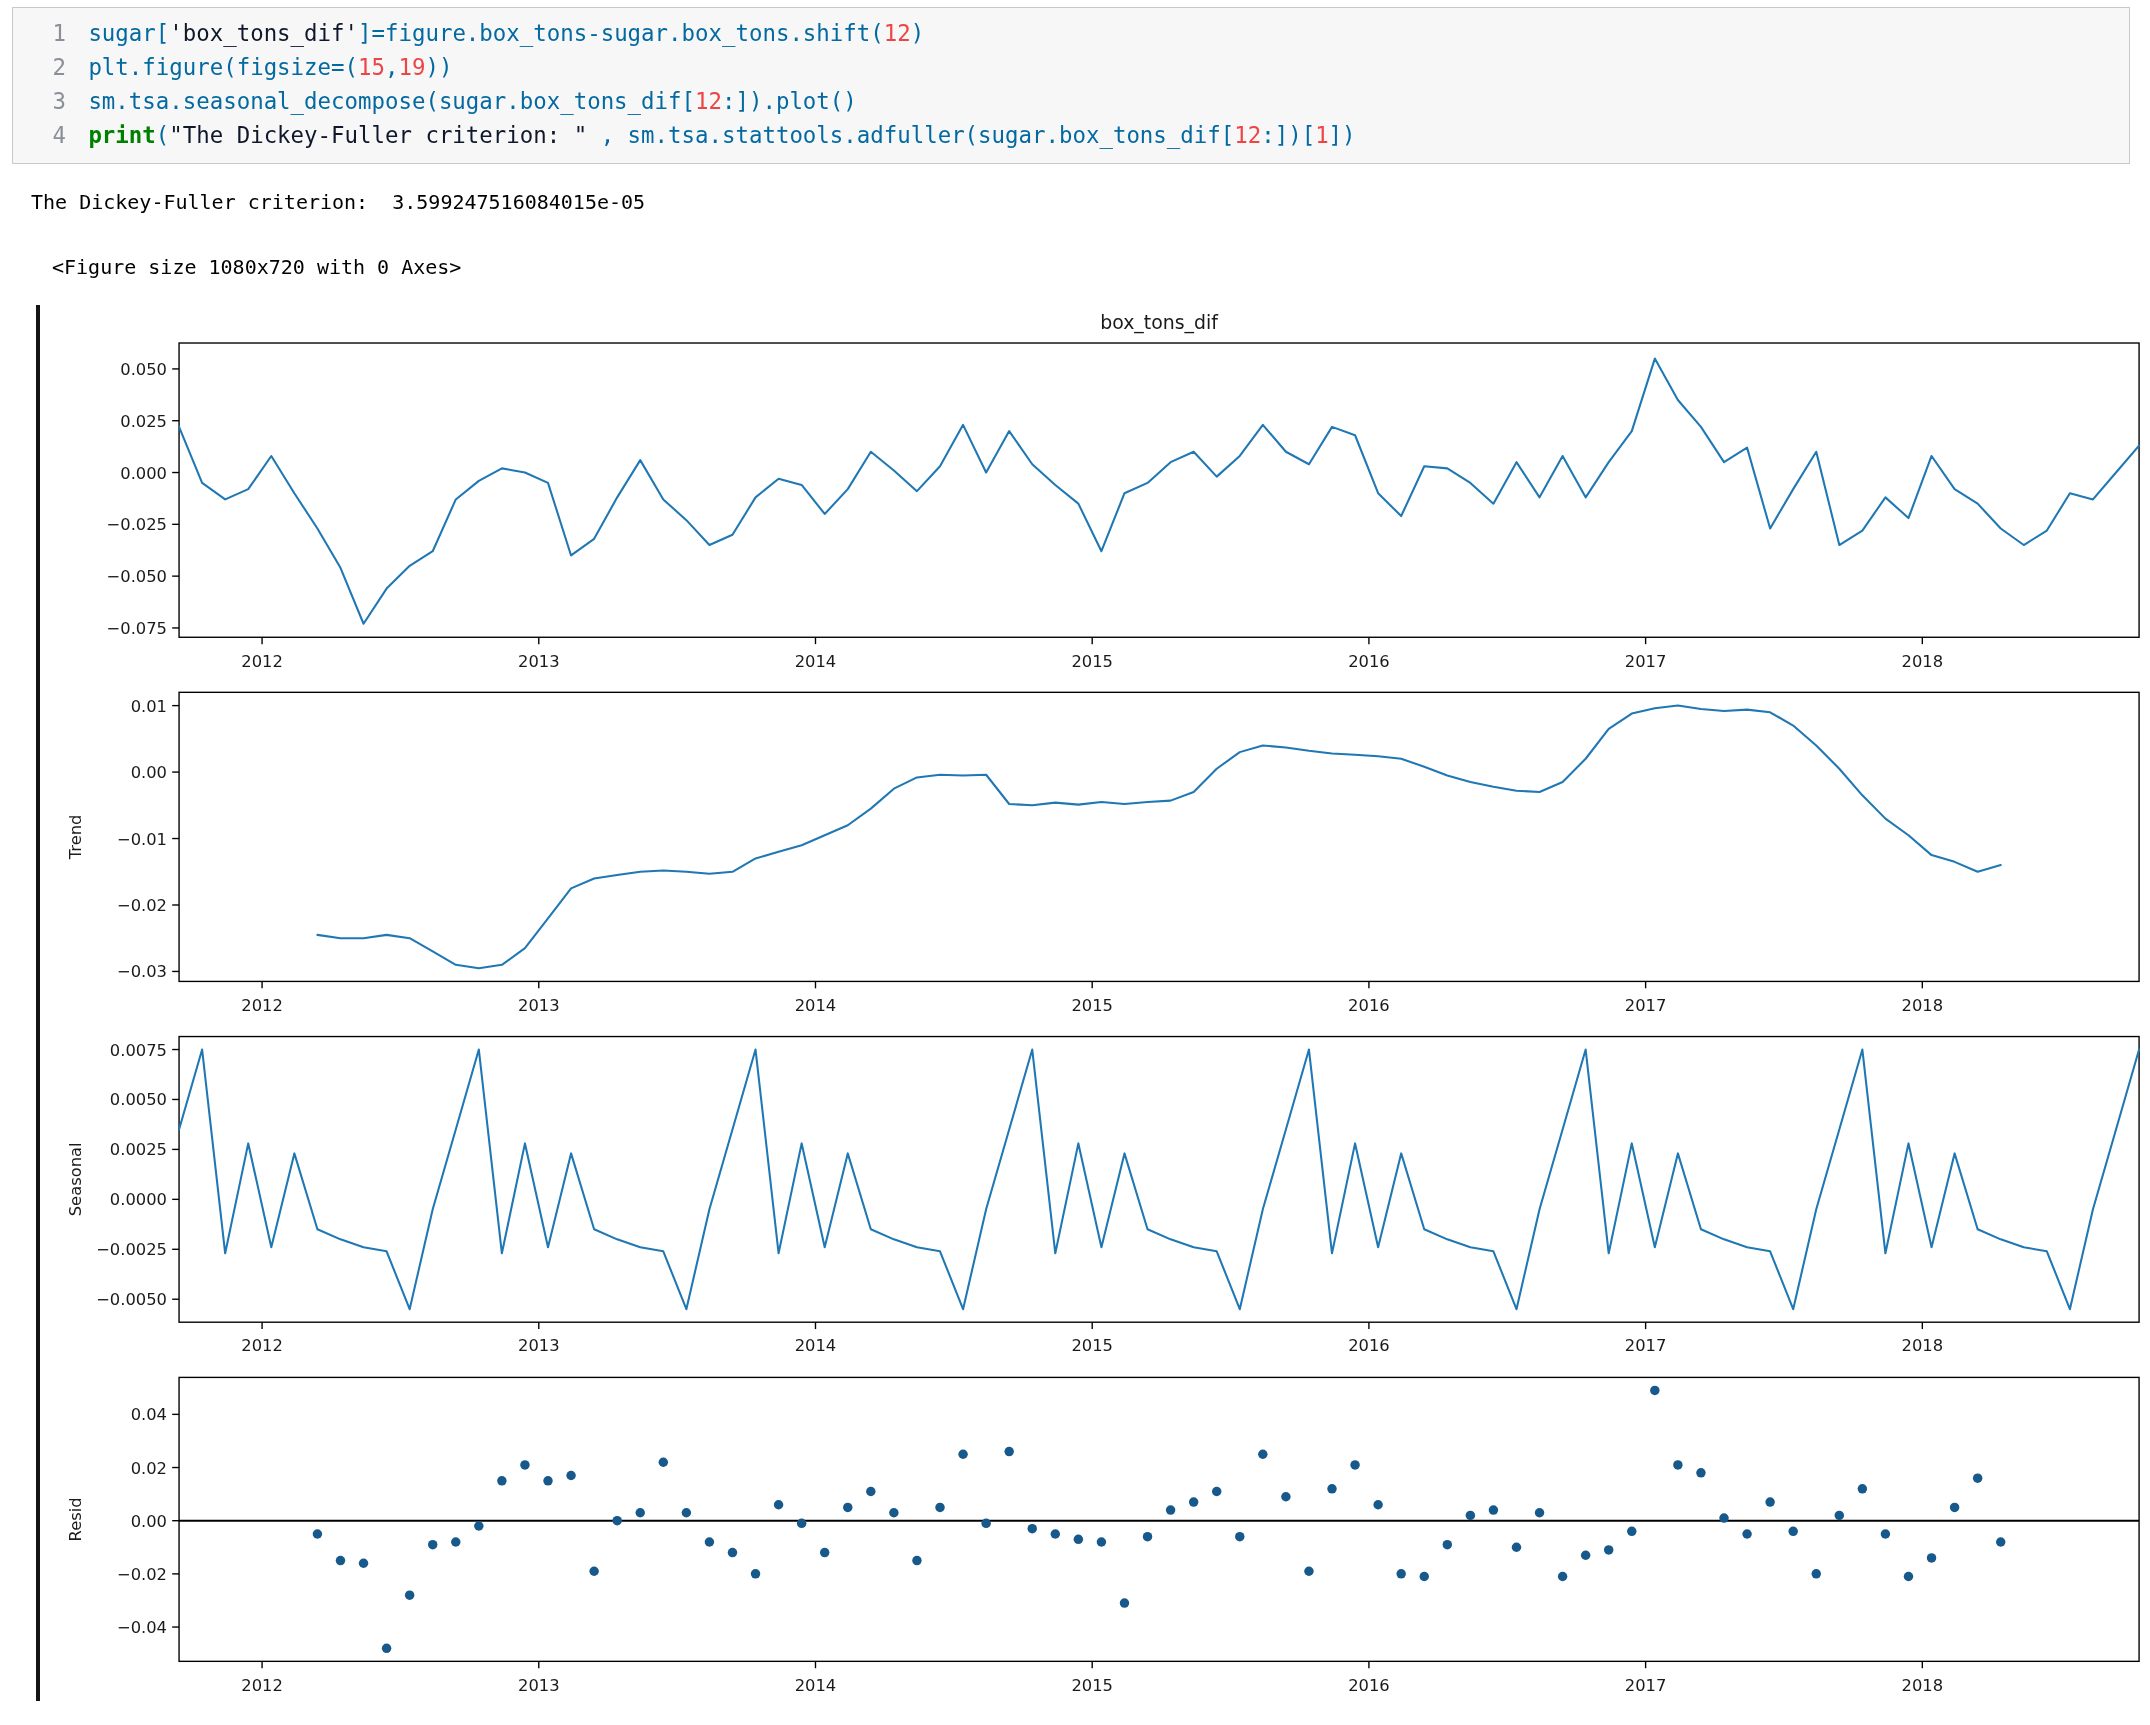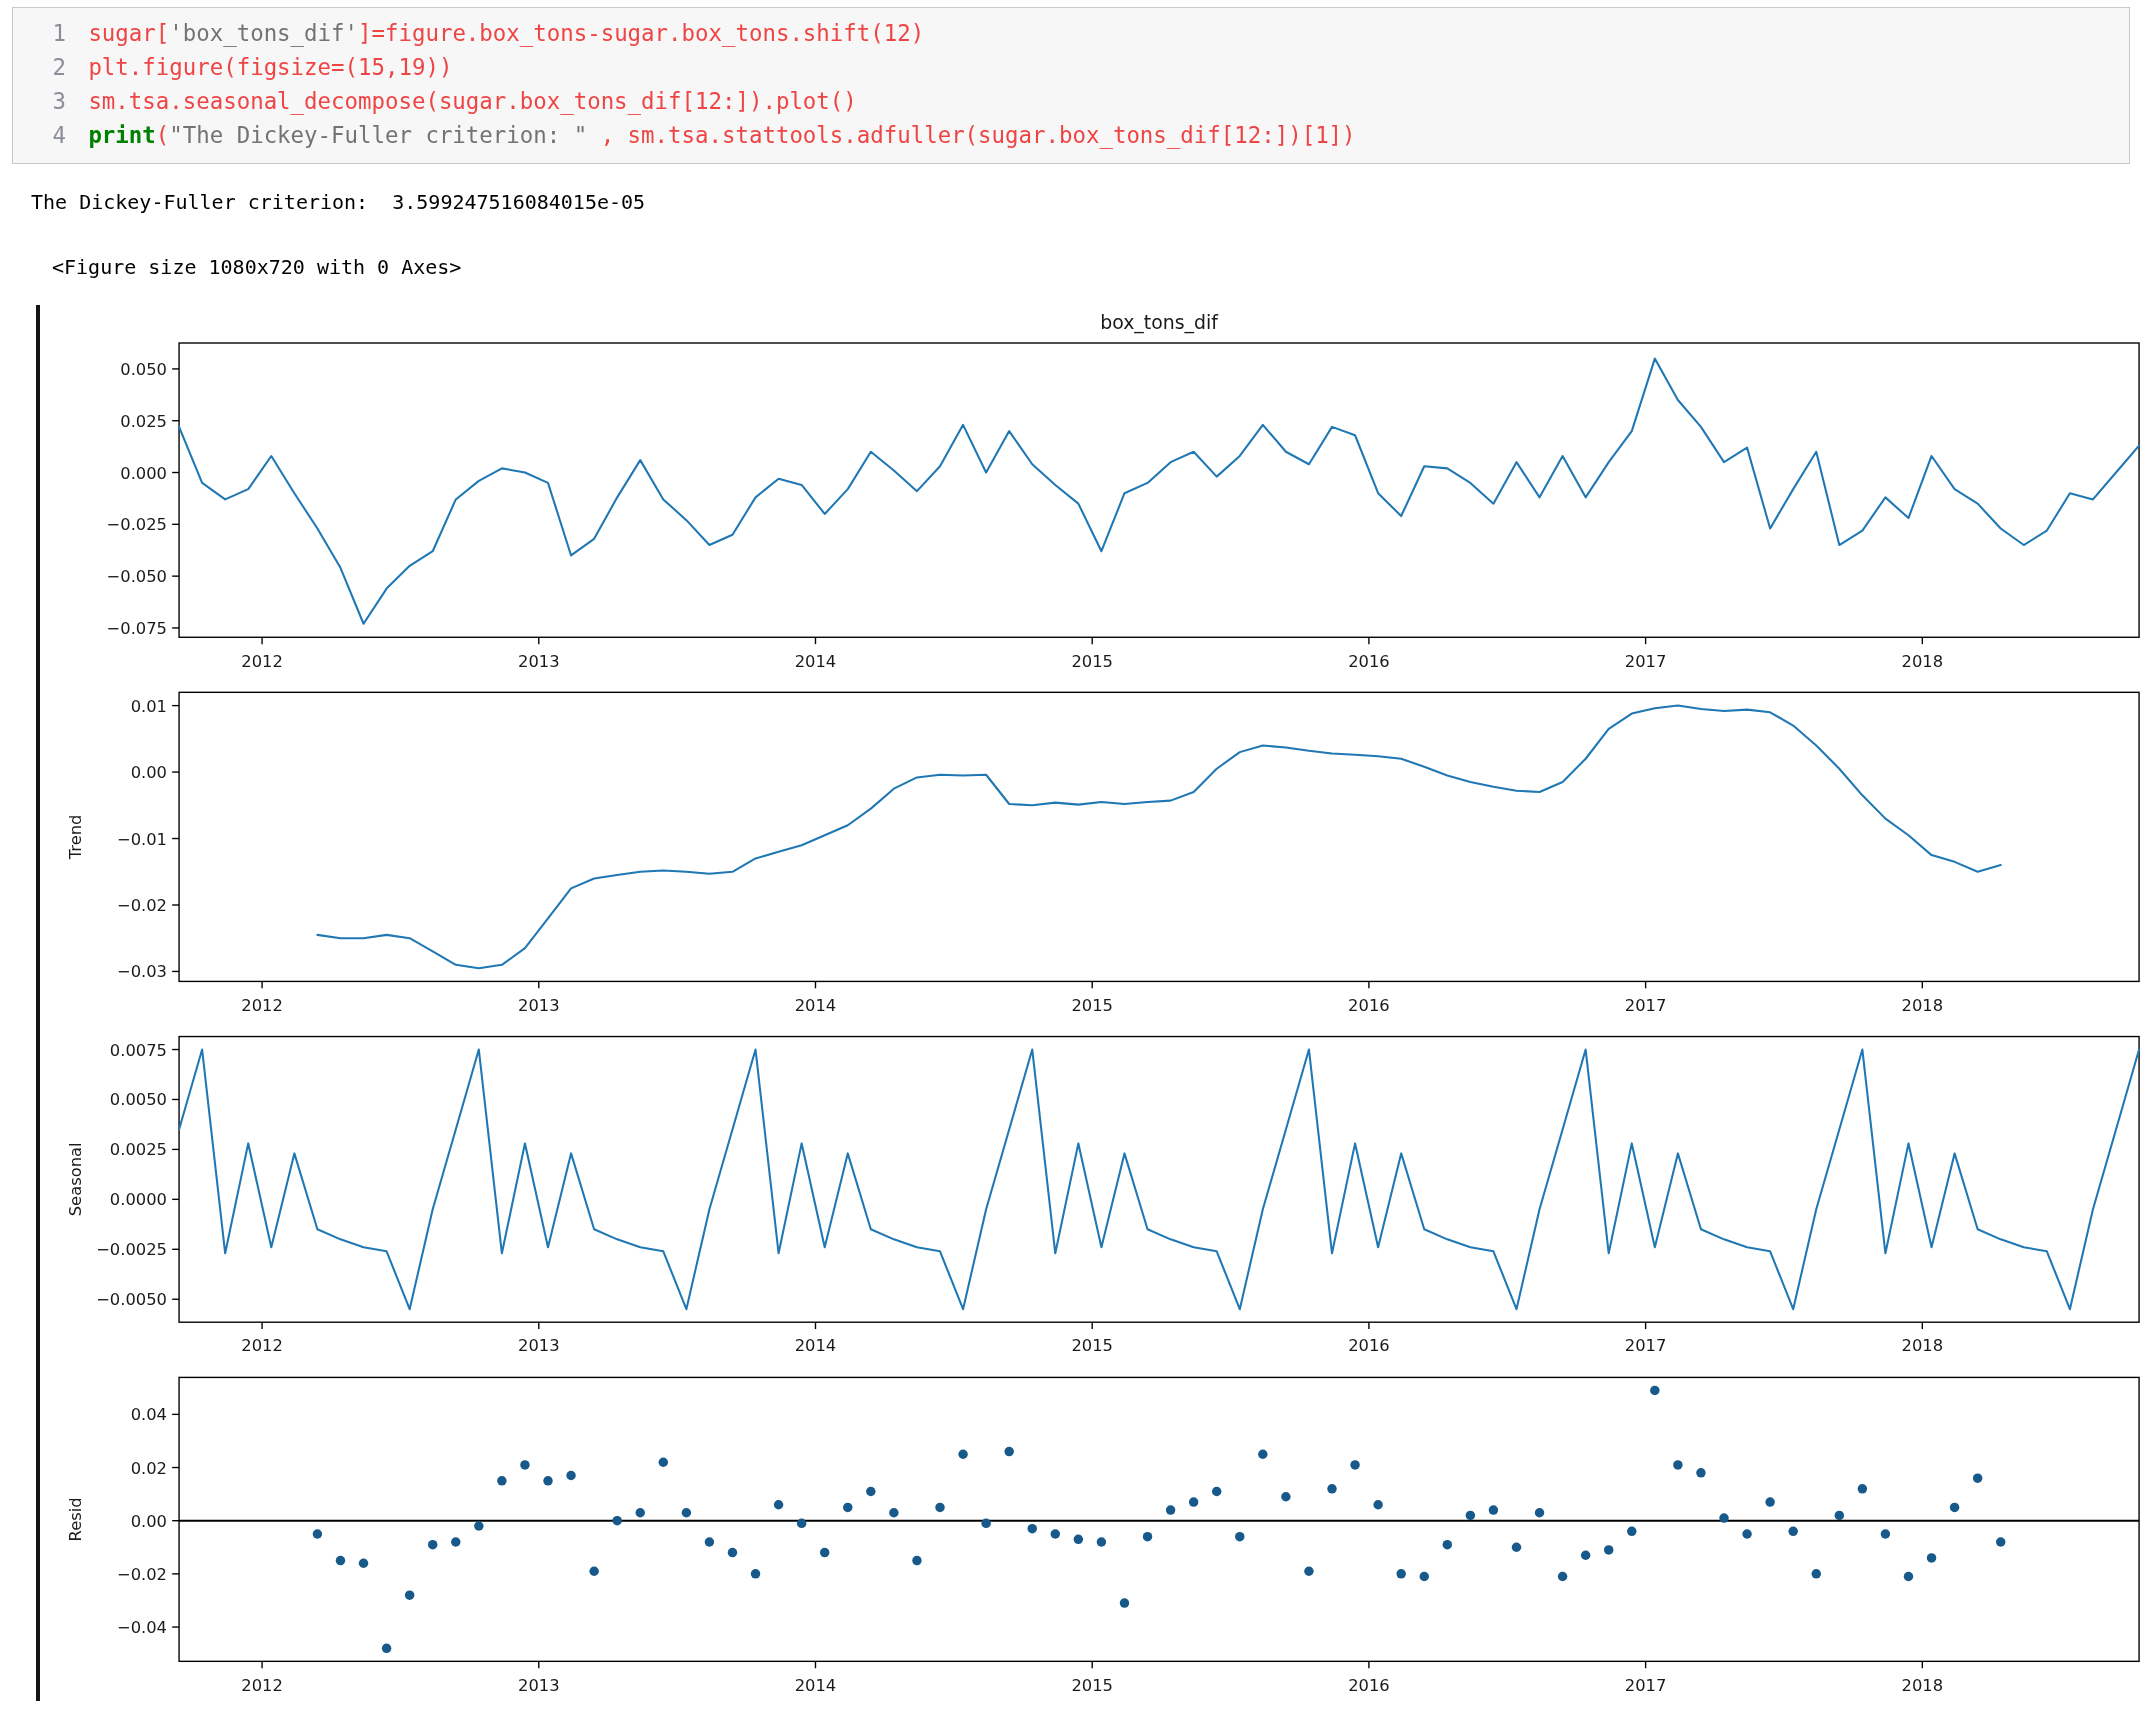--- a/index.html
+++ b/index.html
@@ -4,22 +4,22 @@
 <style>
   html,body{margin:0;padding:0;background:#ffffff;}
   body{width:2151px;height:1725px;overflow:hidden;font-family:"DejaVu Sans",sans-serif;color:#000;}
   .content{padding:6.9px 5.2px 0 12px;}
 
   
   .code-cell{border:0.9px solid #c9c9c9;background:#f7f7f7;width:2118px;padding:8.6px 0 10.3px 0;box-sizing:border-box;}
   .code-row{display:flex;line-height:34px;font-family:"DejaVu Sans Mono","Liberation Mono",monospace;font-size:22.4px;white-space:pre;}
   .lineno{width:53px;text-align:right;padding-right:22.4px;color:#8a8f98;flex:0 0 auto;user-select:none;}
   .code{flex:1 1 auto;}
-  .plain{color:#ef4444;text-align:center;}
-  .string{color:#737373;}
+  .plain{color:#0369a1;text-align:center;}
+  .string{color:#0f172a;}
   .number{color:#ef4444;}
   .keyword{color:#008000;font-weight:bold;text-align:right;}
 
   
   .stdout{font-family:"DejaVu Sans Mono","Liberation Mono",monospace;font-size:20px;color:#000;margin:26px 0 0 19px;white-space:pre;}
   .figure-note{margin-top:41px;margin-left:40px;}
 
   
   .figure-wrap{margin:26px 0 0 24px;border-left:4.3px solid #151515;padding-left:10.3px;}
   .panel{display:block;margin-bottom:5.2px;}

